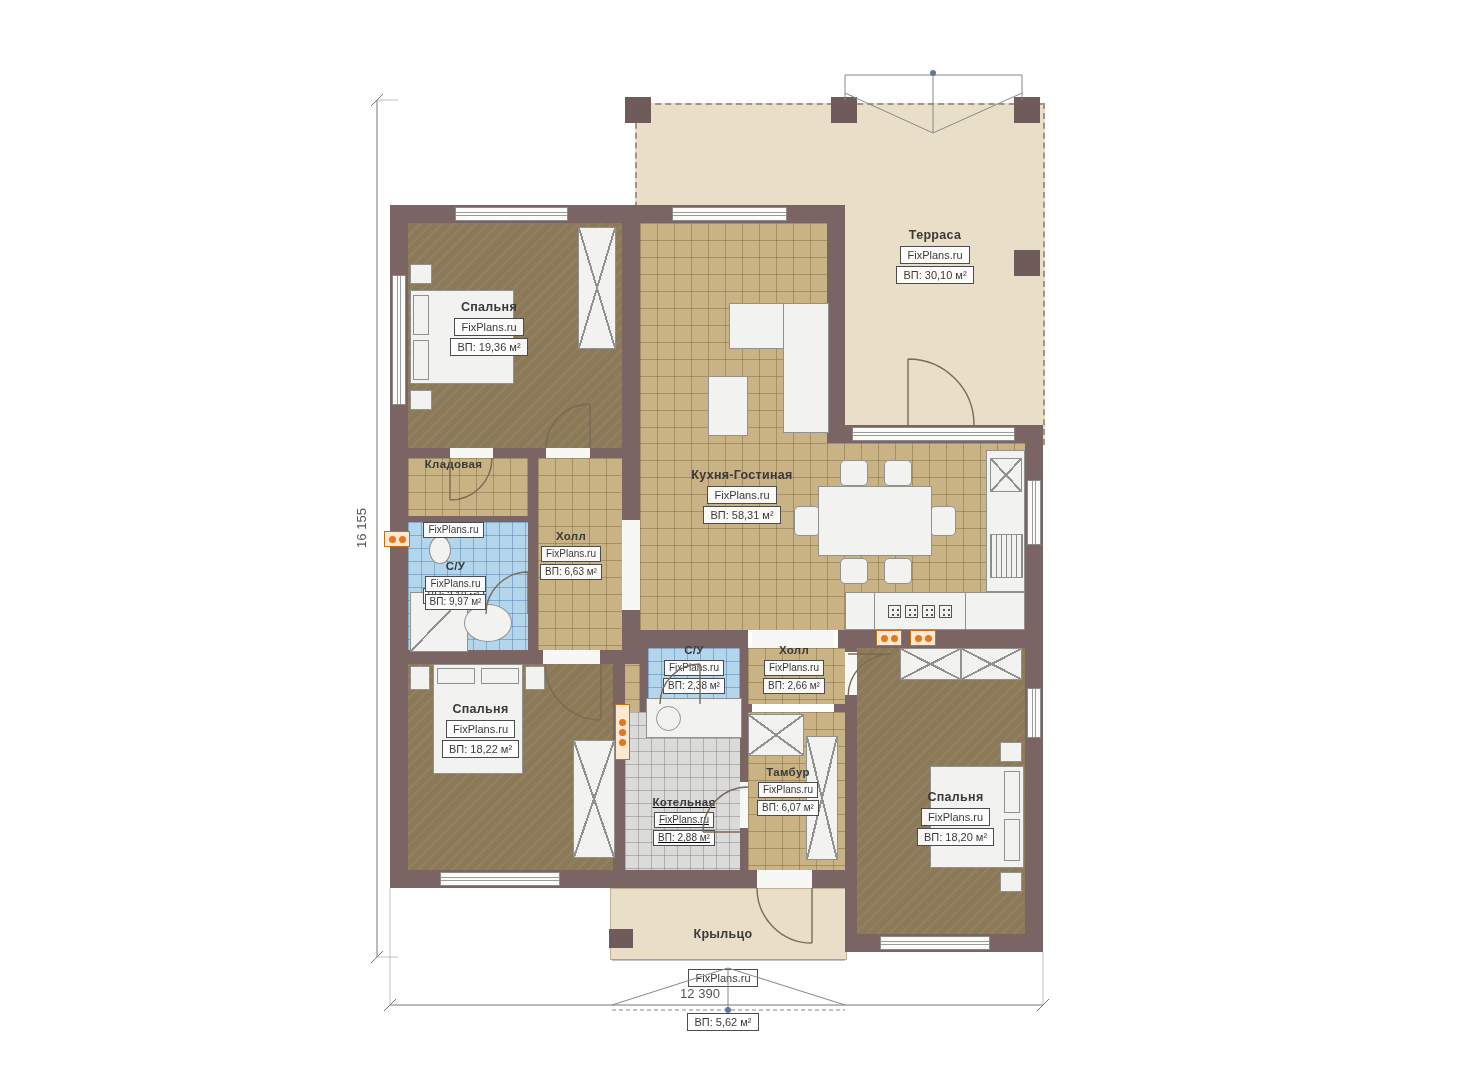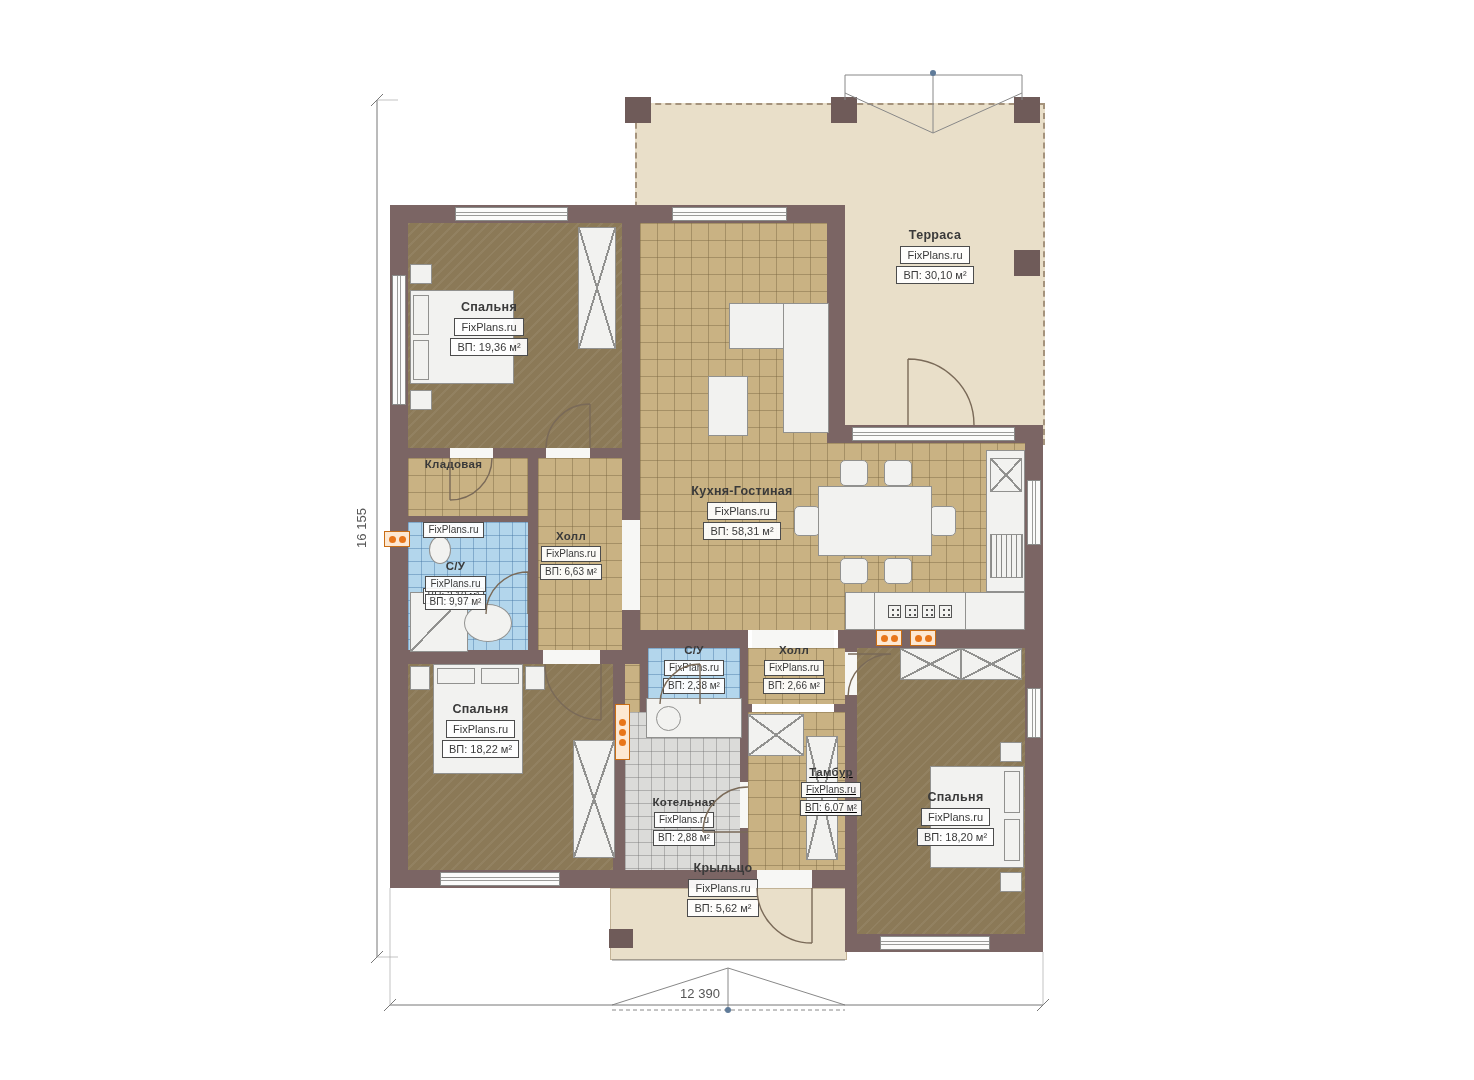--- a/index.html
+++ b/index.html
@@ -222,56 +222,56 @@
   <div class="abs room-label small" style="left:398px;top:560px;width:115px;">
     <div class="rl-name">С/У</div>
     <div class="rl-box">FixPlans.ru</div>
     <div class="rl-box">ВП: 9,97 м²</div>
   </div>
   <div class="abs room-label small" style="left:515px;top:530px;width:112px;">
     <div class="rl-name">Холл</div>
     <div class="rl-box">FixPlans.ru</div>
     <div class="rl-box">ВП: 6,63 м²</div>
   </div>
-  <div class="abs room-label" style="left:672px;top:484px;width:140px;">
+  <div class="abs room-label" style="left:672px;top:468px;width:140px;">
     <div class="rl-name">Кухня-Гостиная</div>
     <div class="rl-box">FixPlans.ru</div>
     <div class="rl-box">ВП: 58,31 м²</div>
   </div>
   <div class="abs room-label small" style="left:642px;top:644px;width:104px;">
     <div class="rl-name">С/У</div>
     <div class="rl-box">FixPlans.ru</div>
     <div class="rl-box">ВП: 2,38 м²</div>
   </div>
   <div class="abs room-label small" style="left:742px;top:644px;width:104px;">
     <div class="rl-name">Холл</div>
     <div class="rl-box">FixPlans.ru</div>
     <div class="rl-box">ВП: 2,66 м²</div>
   </div>
   <div class="abs room-label" style="left:418px;top:702px;width:125px;">
     <div class="rl-name">Спальня</div>
     <div class="rl-box">FixPlans.ru</div>
     <div class="rl-box">ВП: 18,22 м²</div>
   </div>
-  <div class="abs room-label small" style="left:628px;top:796px;width:112px;">
+  <div class="abs room-label small" style="left:628px;top:796px;width:112px;text-decoration:underline;">
     <div class="rl-name">Котельная</div>
     <div class="rl-box">FixPlans.ru</div>
     <div class="rl-box">ВП: 2,88 м²</div>
   </div>
-  <div class="abs room-label small" style="left:776px;top:766px;width:110px;text-decoration:underline;">
+  <div class="abs room-label small" style="left:733px;top:766px;width:110px;">
     <div class="rl-name">Тамбур</div>
     <div class="rl-box">FixPlans.ru</div>
     <div class="rl-box">ВП: 6,07 м²</div>
   </div>
   <div class="abs room-label" style="left:893px;top:790px;width:125px;">
     <div class="rl-name">Спальня</div>
     <div class="rl-box">FixPlans.ru</div>
     <div class="rl-box">ВП: 18,20 м²</div>
   </div>
-  <div class="abs room-label" style="left:658px;top:861px;width:130px;">
+  <div class="abs room-label" style="left:658px;top:927px;width:130px;gap:24px;">
     <div class="rl-name">Крыльцо</div>
     <div class="rl-box">FixPlans.ru</div>
     <div class="rl-box">ВП: 5,62 м²</div>
   </div>
 
   <svg class="overlay" width="1474" height="1080" viewBox="0 0 1474 1080">
     <g stroke="#7a6a58" stroke-width="1.4" fill="none">
       <path d="M546,448 A44,44 0 0 1 590,404 M590,404 L590,448"></path>
       <path d="M492,458 A42,42 0 0 1 450,500 M450,458 L450,500"></path>
       <path d="M528,572 A42,42 0 0 0 486,614 M528,614 L528,572"></path>

